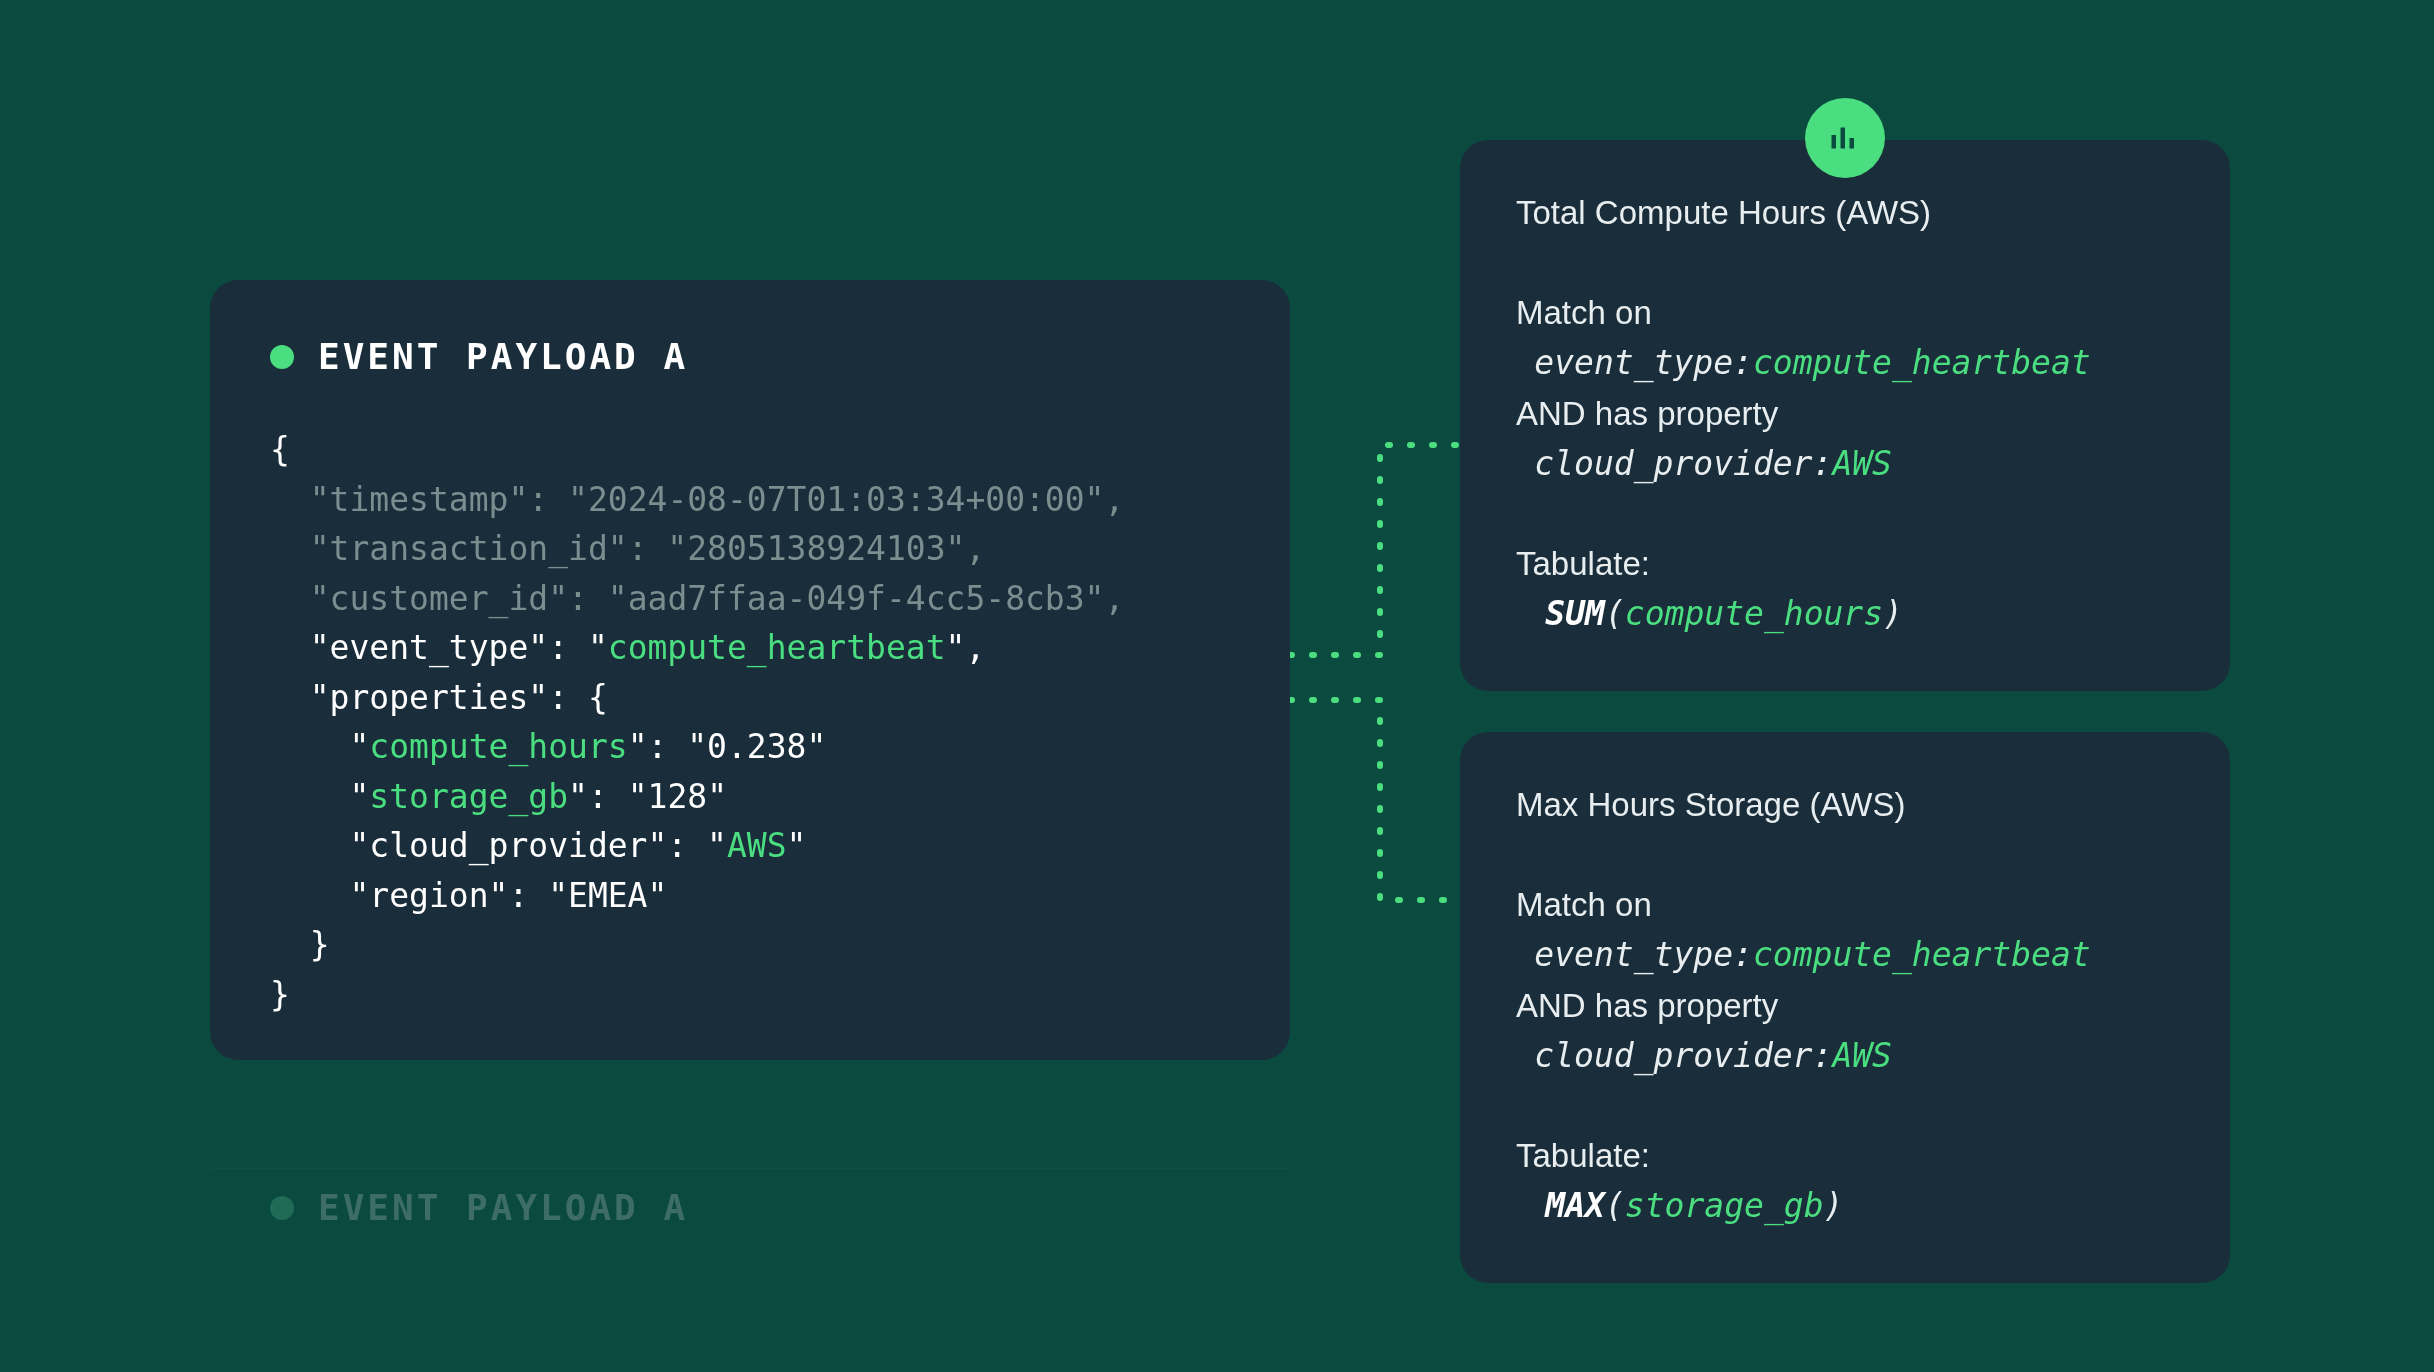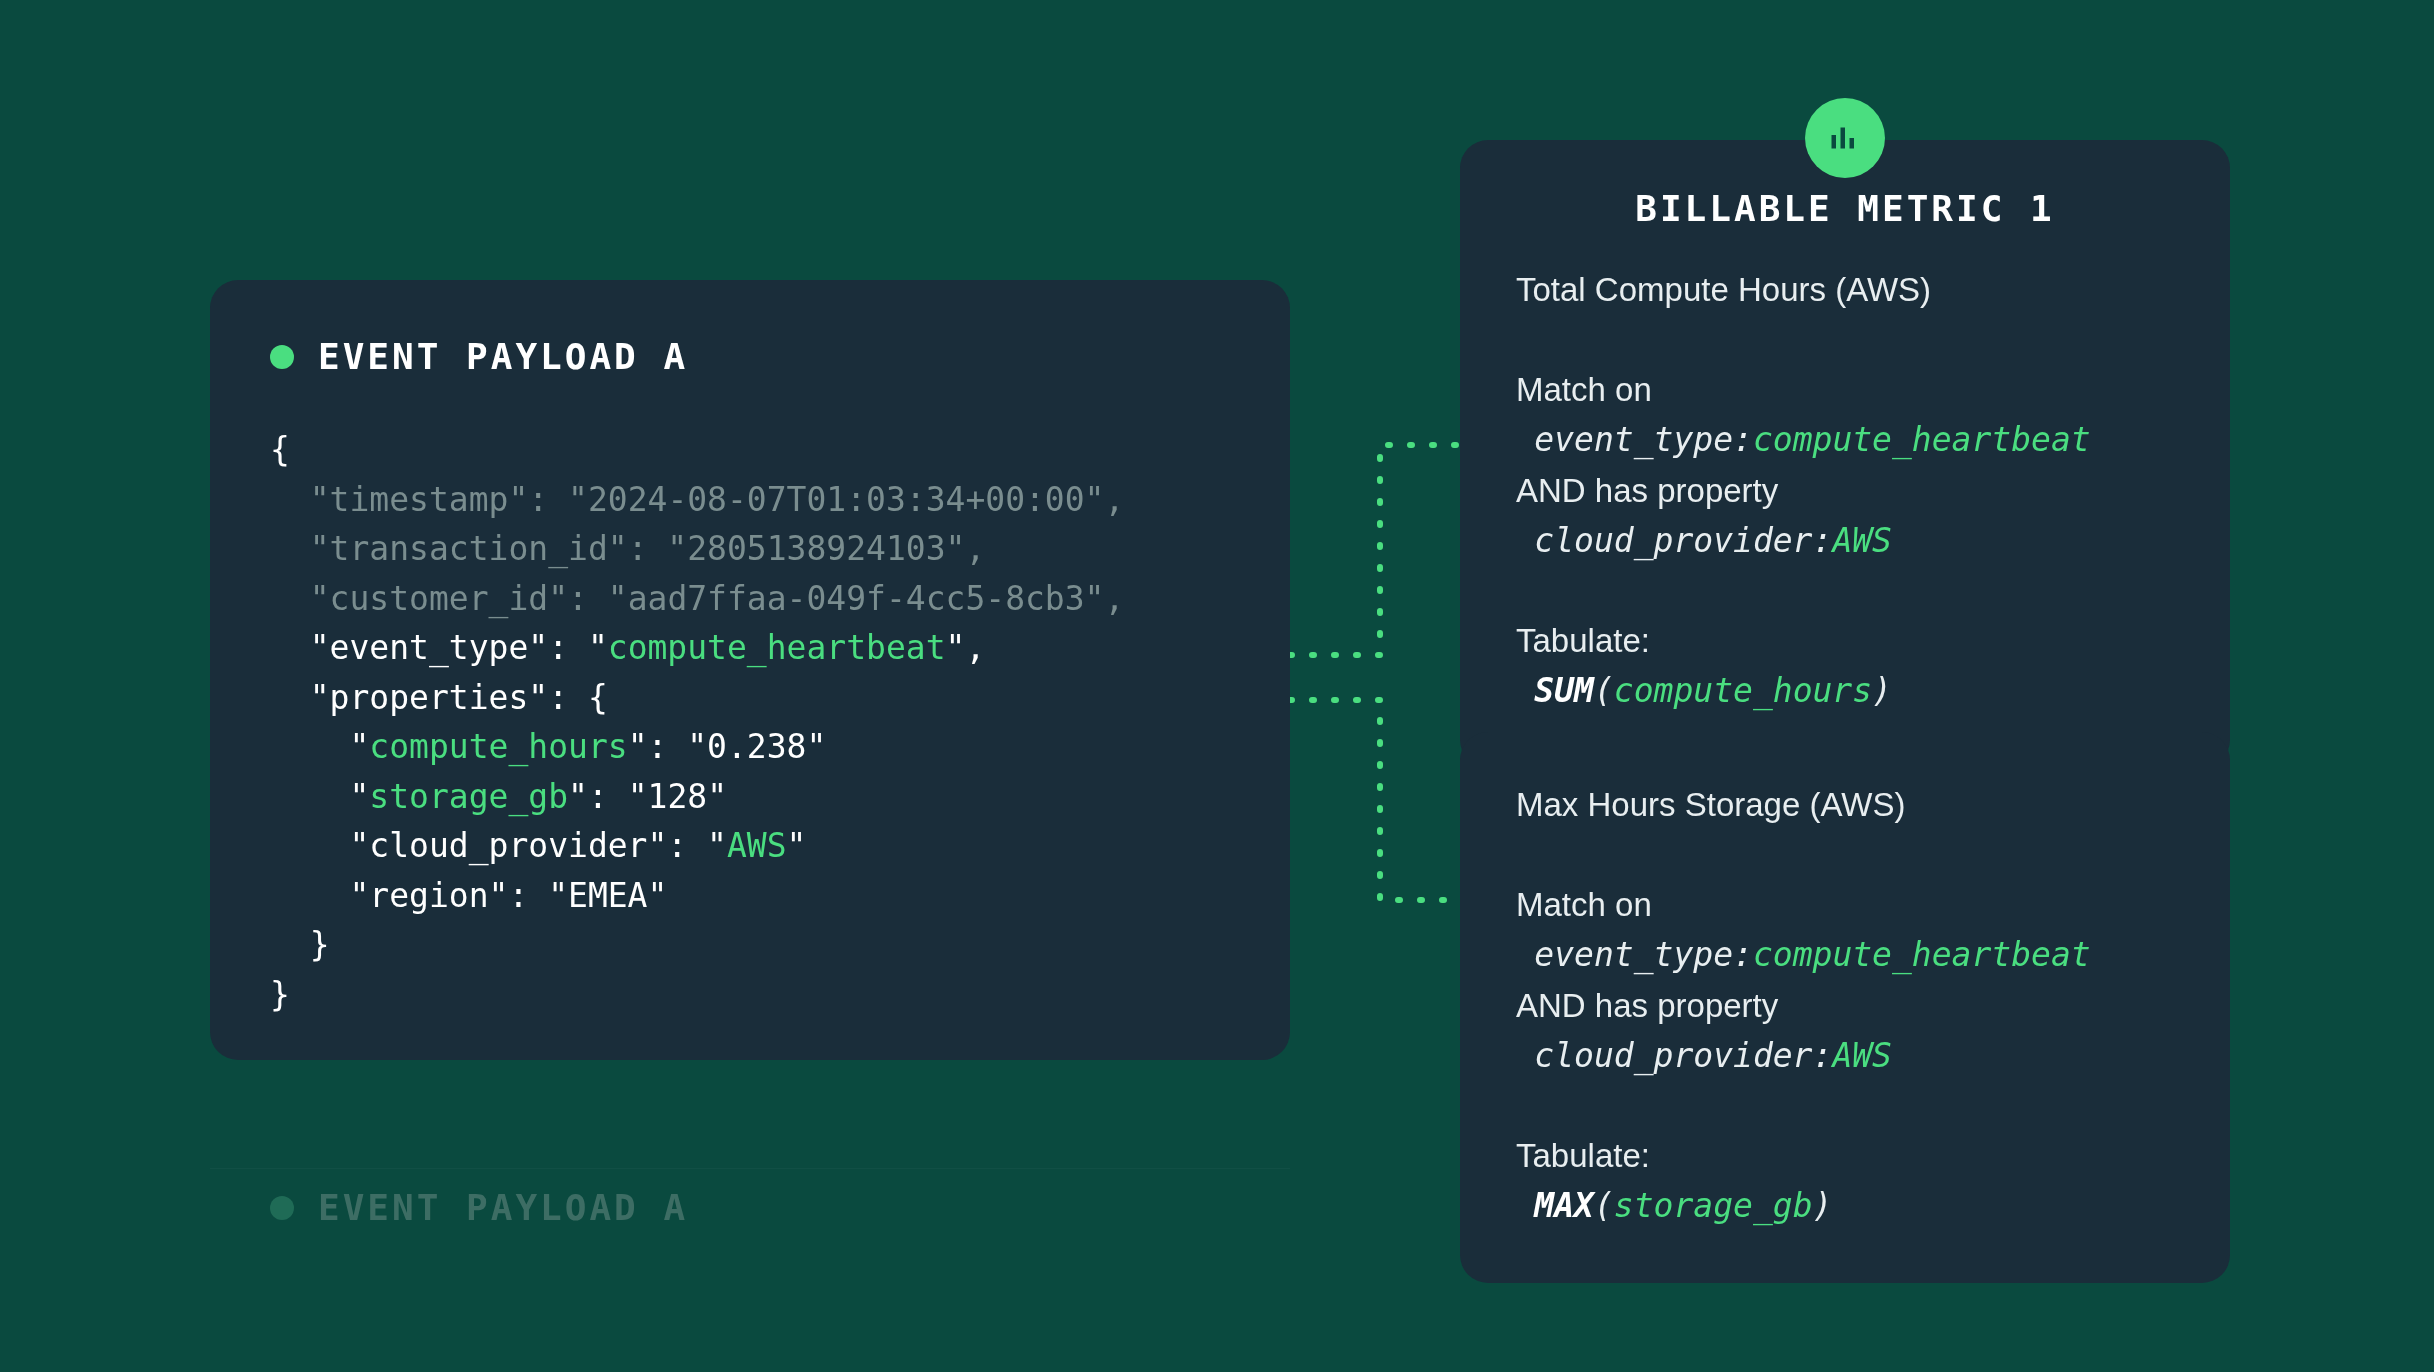--- a/index.html
+++ b/index.html
@@ -99,21 +99,21 @@
   }
   .metric-body {
     font-family: -apple-system, BlinkMacSystemFont, "Segoe UI", sans-serif;
     font-size: 33px;
     line-height: 1.52;
     color: #e8eef0;
     white-space: pre;
   }
   .metric-body .mono { font-family: ui-monospace, "SF Mono", Menlo, monospace; font-style: italic; }
   .metric-body .green { color: #4ade80; }
-  .metric-body .bold { font-weight: 700; color: #ffffff; }
+  .metric-body .bold { font-weight: 700; color: #ffffff; margin-left: 11px; }
 
   
   .badge {
     position: absolute;
     left: 1805px;
     top: 98px;
     width: 80px;
     height: 80px;
     border-radius: 50%;
     background: #4ade80;
@@ -177,21 +177,20 @@
   }
 }</pre>
   </div>
 
   <div class="ghost-row" style="top:1168px">
     <div class="gdot"></div>
     <span>EVENT PAYLOAD A</span>
   </div>
 
   <div class="metric-card" style="top:140px">
-    <div class="metric-title">BILLABLE METRIC 1</div>
 <div class="metric-body"><span>Total Compute Hours (AWS)</span>
 
 <span>Match on</span>
   <span class="mono"><span>event_type</span>:<span class="green">compute_heartbeat</span></span>
 <span>AND has property</span>
   <span class="mono"><span>cloud_provider</span>:<span class="green">AWS</span></span>
 
 <span>Tabulate:</span>
   <span class="mono"><span class="bold">SUM</span>(<span class="green">compute_hours</span>)</span></div>
   </div>

